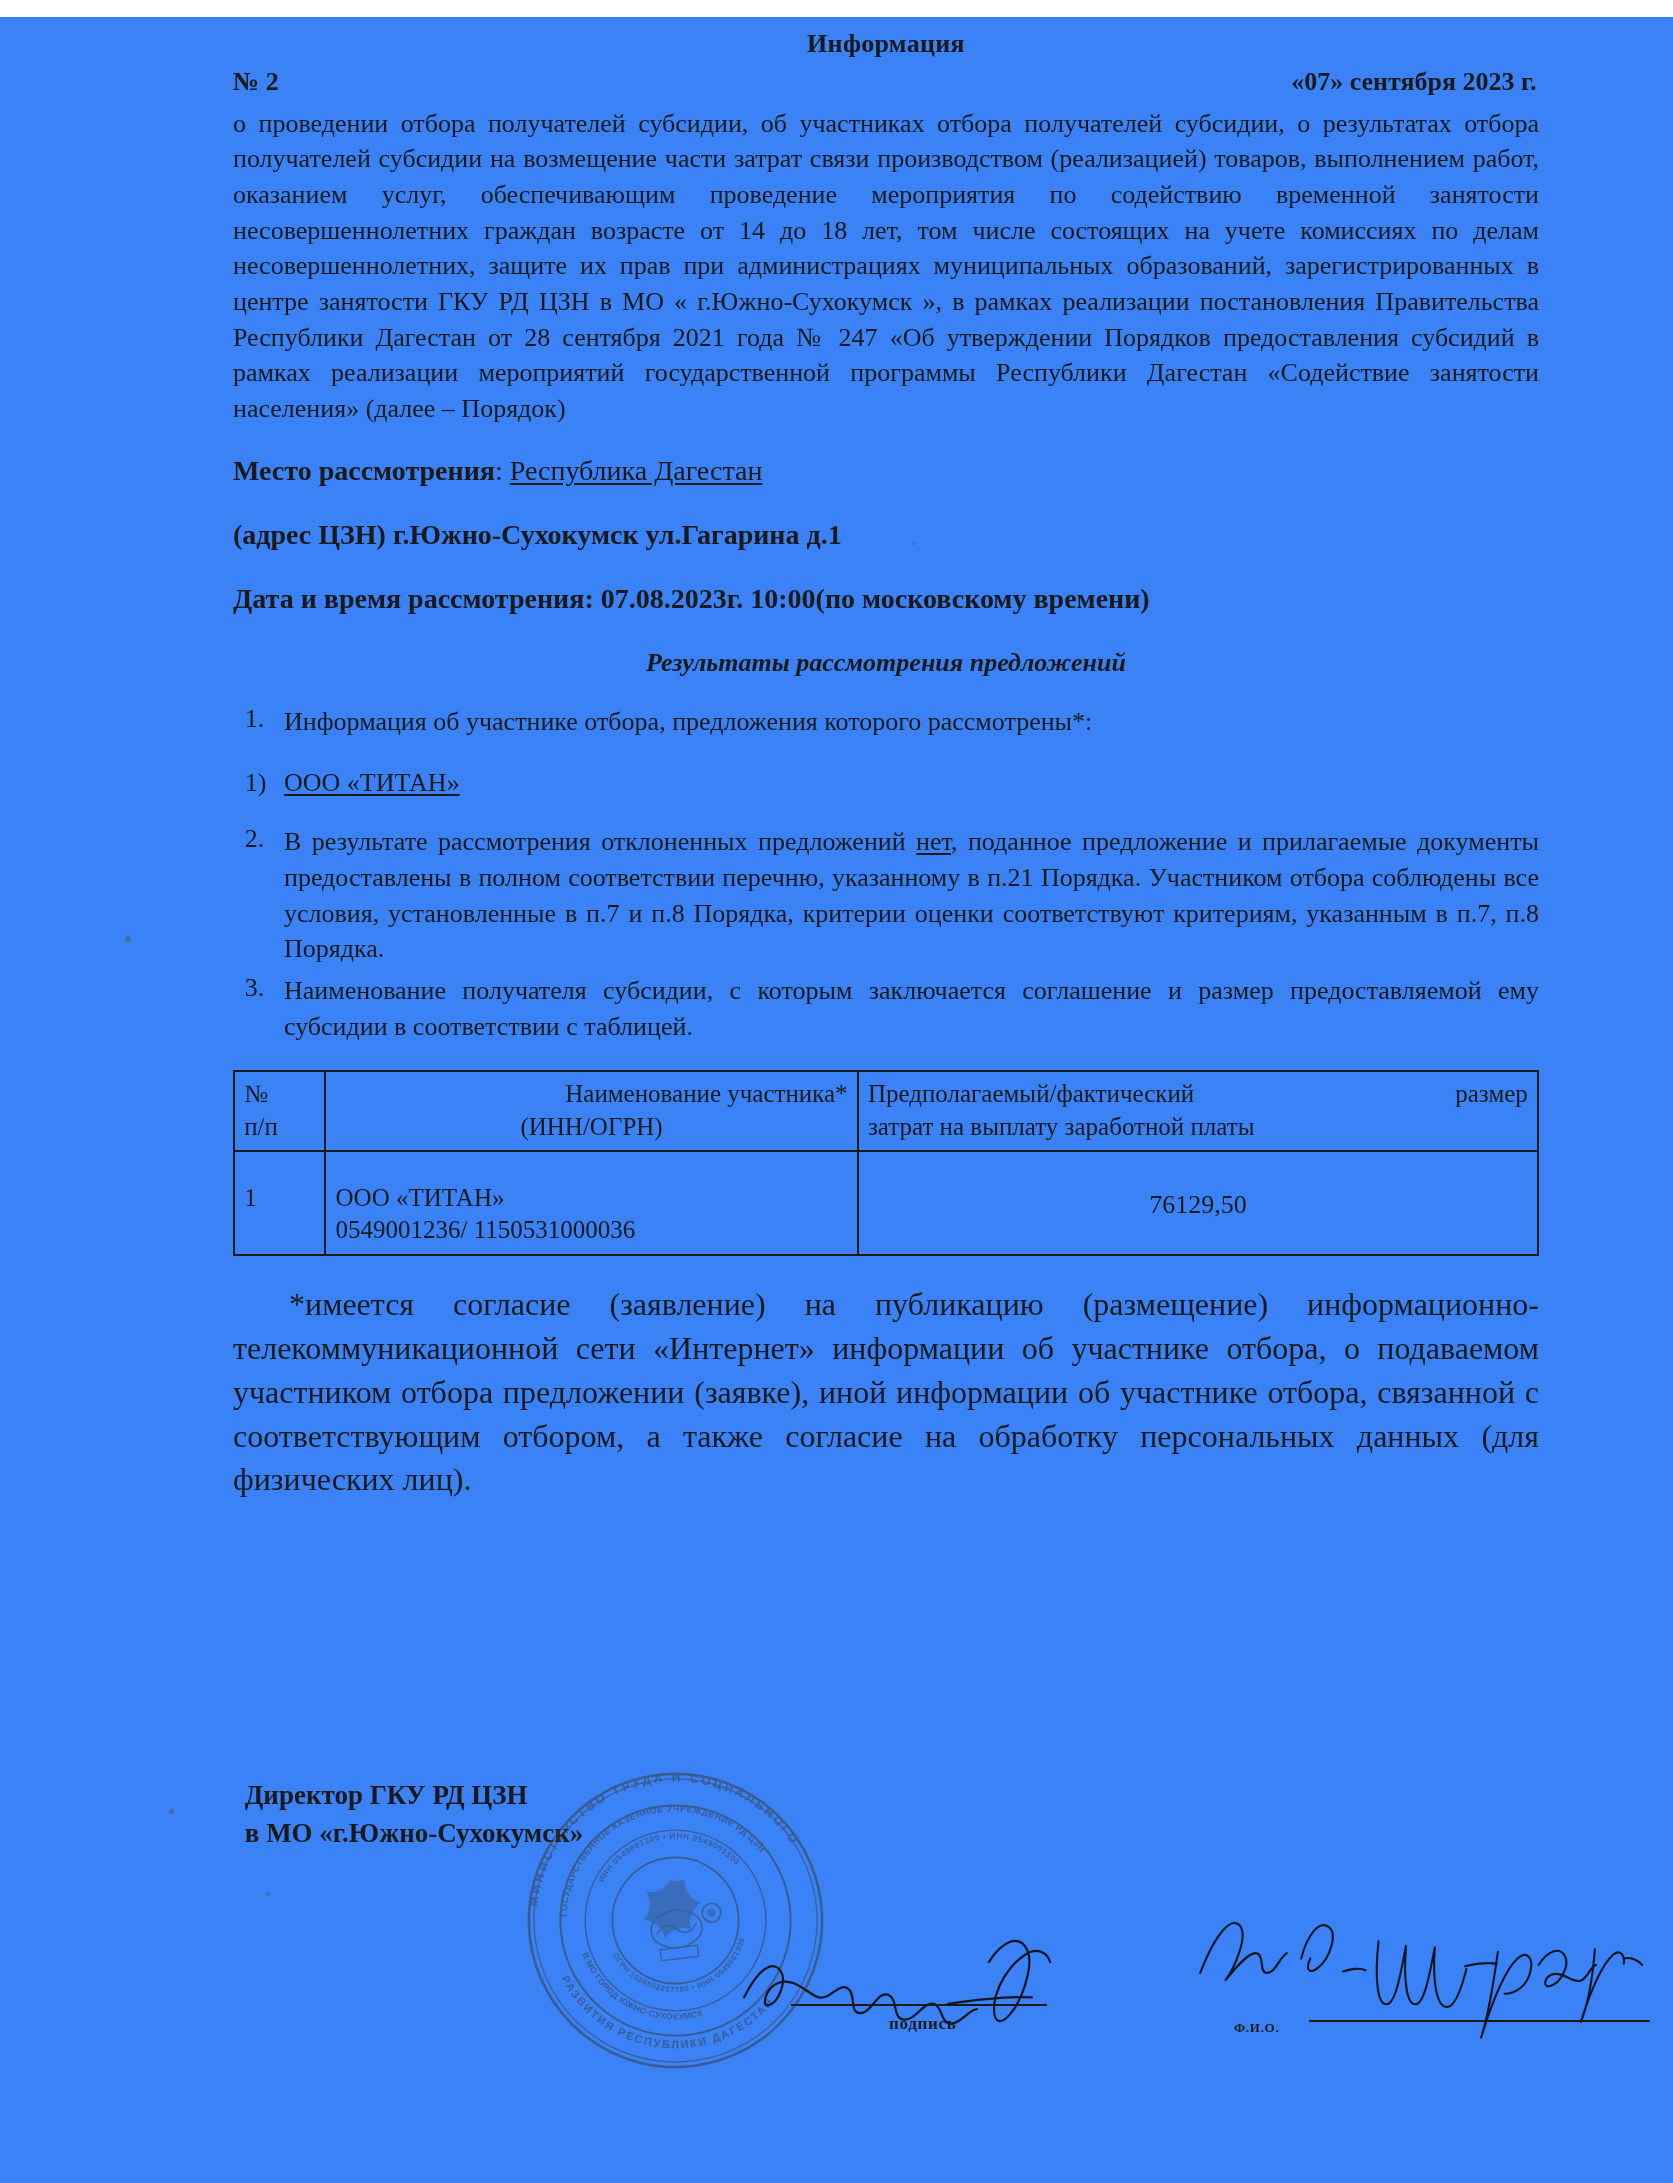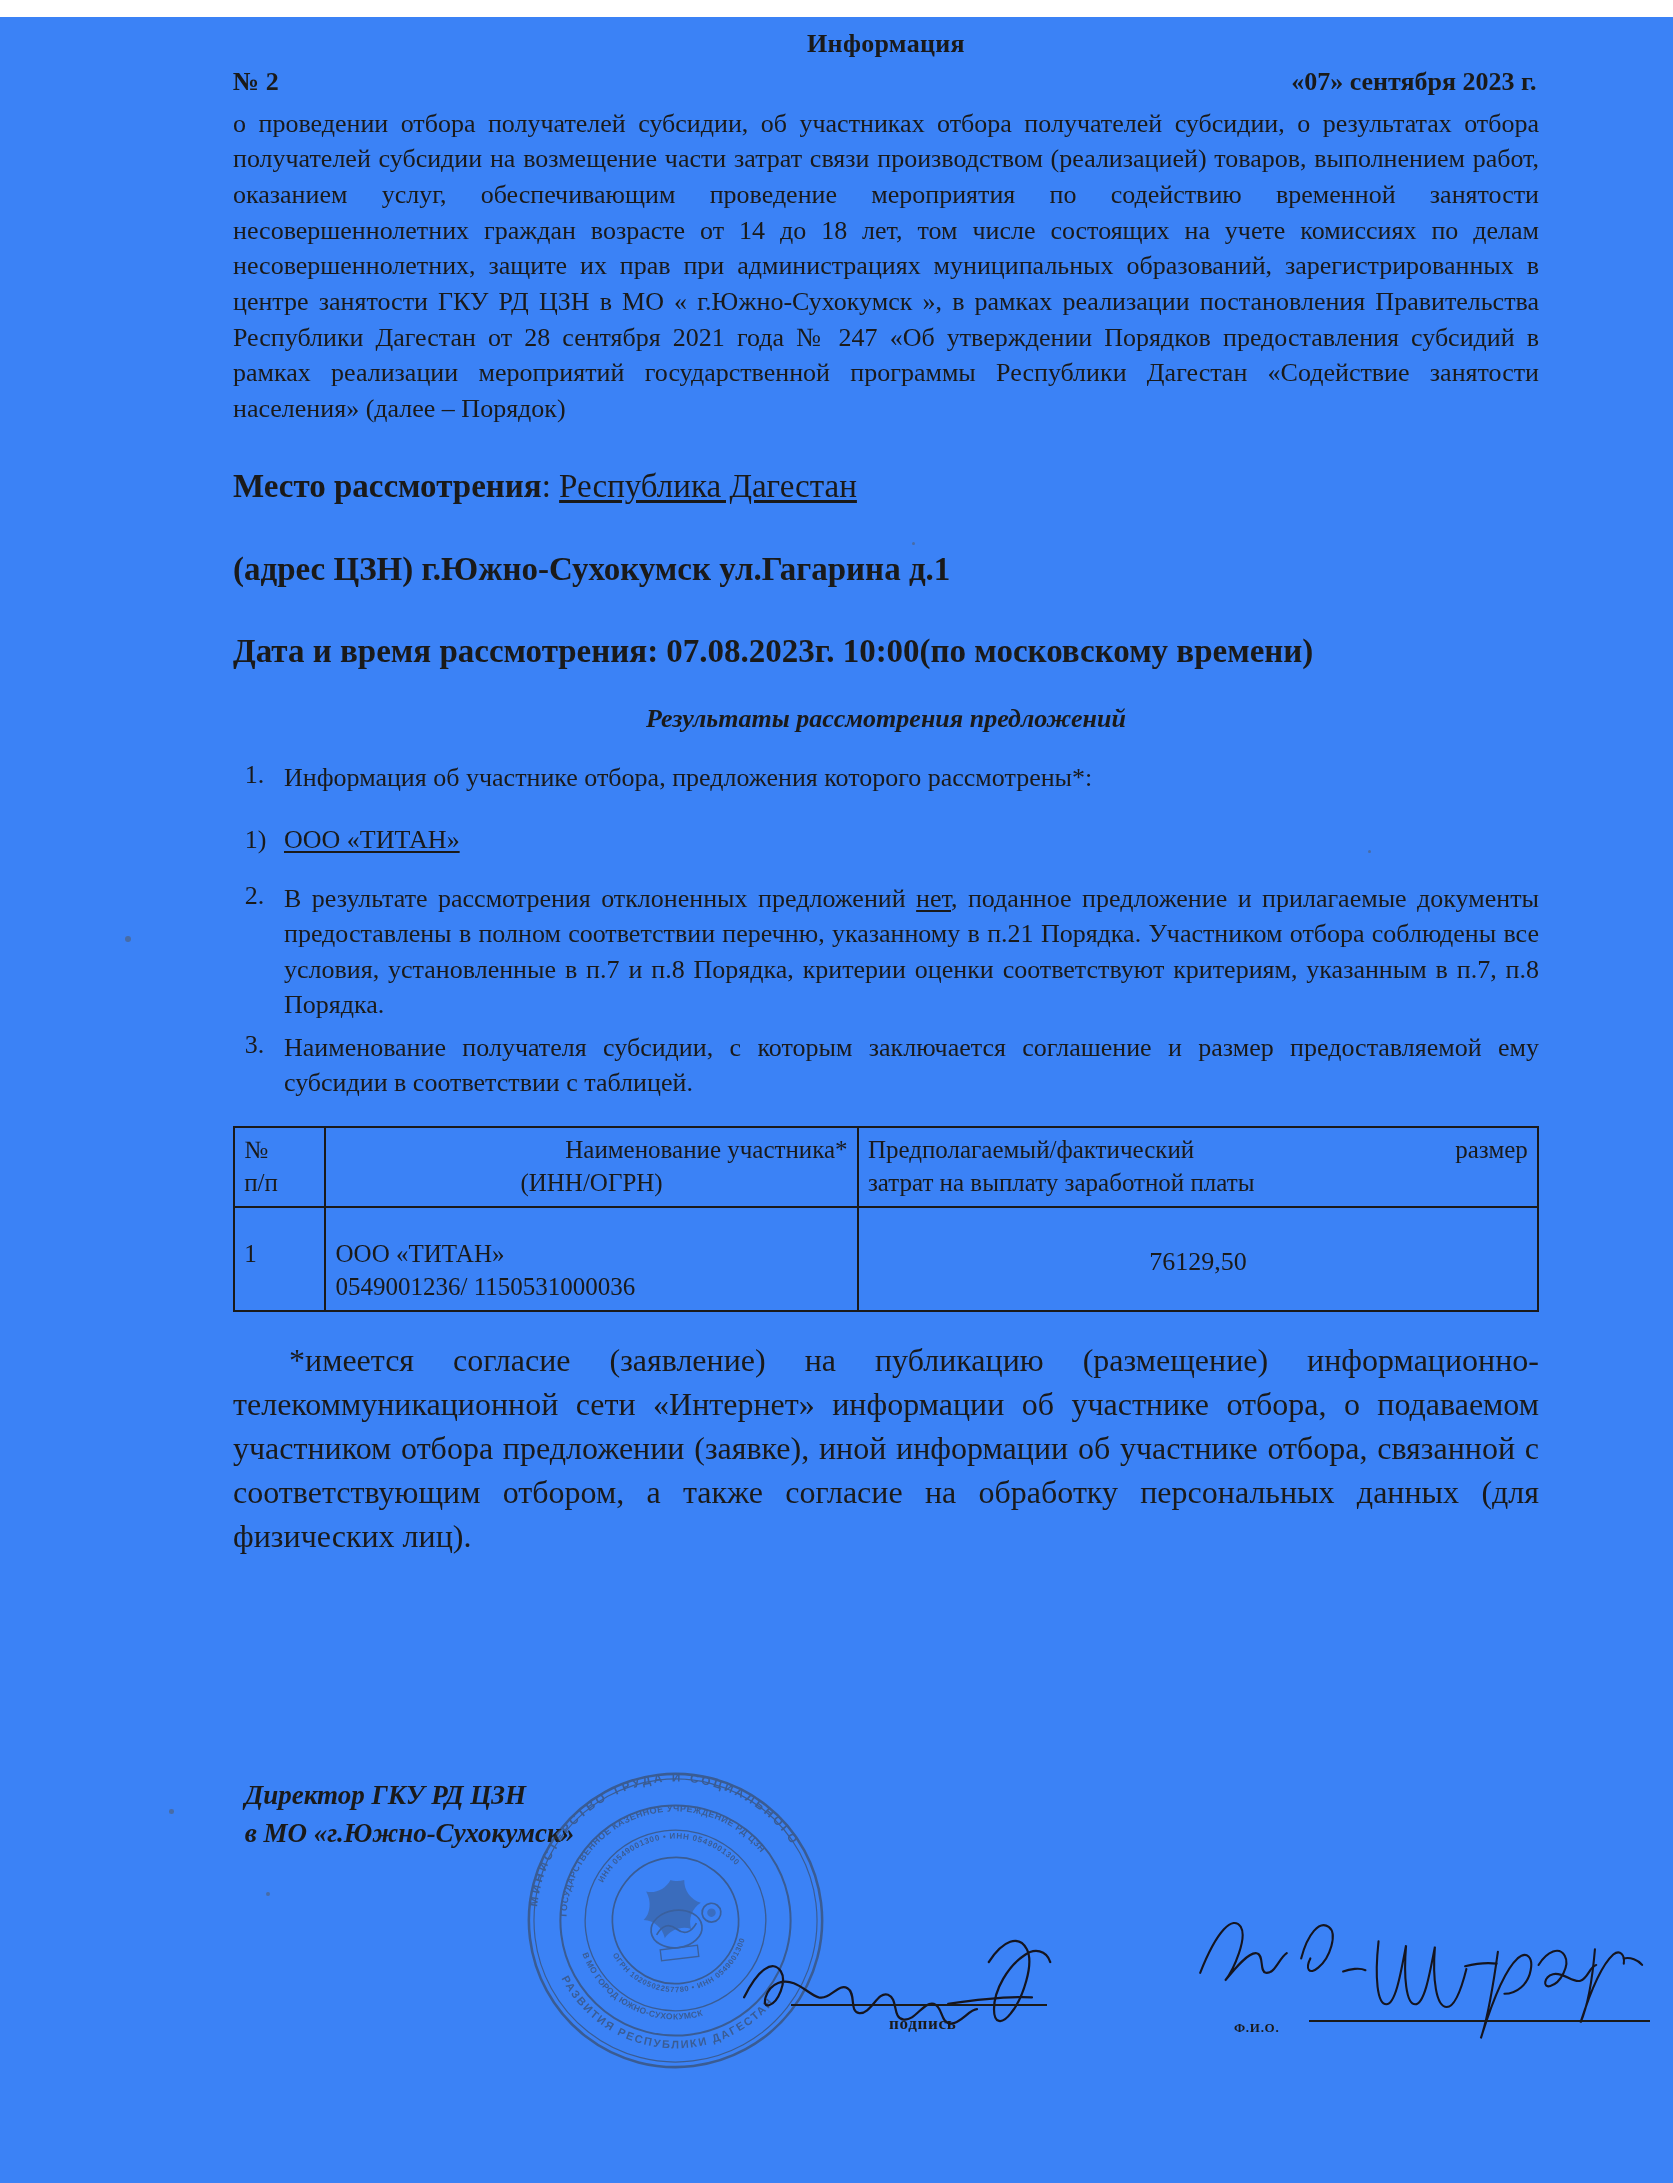--- a/index.html
+++ b/index.html
@@ -52,22 +52,22 @@
   .intro {
     text-align: justify;
     text-justify: inter-word;
     font-size: 26px;
     line-height: 1.37;
     margin-top: 9.2px;
     hyphens: none;
   }
 
   .block-line {
-    font-size: 33px;
-    margin-top: 38px;
+    font-size: 28px;
+    margin-top: 26px;
     line-height: 1.35;
   }
   .block-line.bold { font-weight: bold; }
   .u { text-decoration: underline; text-underline-offset: 2.6px; }
 
   .center-head {
     text-align: center;
     font-weight: bold;
     font-size: 26px;
     margin-top: 30px;
@@ -163,21 +163,20 @@
     height: 407px;
   }
   .sign-title {
     position: absolute;
     left: 11.8px;
     top: 13px;
     font-weight: bold;
     font-size: 27px;
     line-height: 1.42;
     white-space: nowrap;
-    font-style: italic;
   }
   .sign-line-1 {
     position: absolute;
     left: 558px;
     top: 241px;
     width: 256px;
     border-bottom: 2.6px solid #1a1a1a;
   }
   .sign-cap-1 {
     position: absolute;

